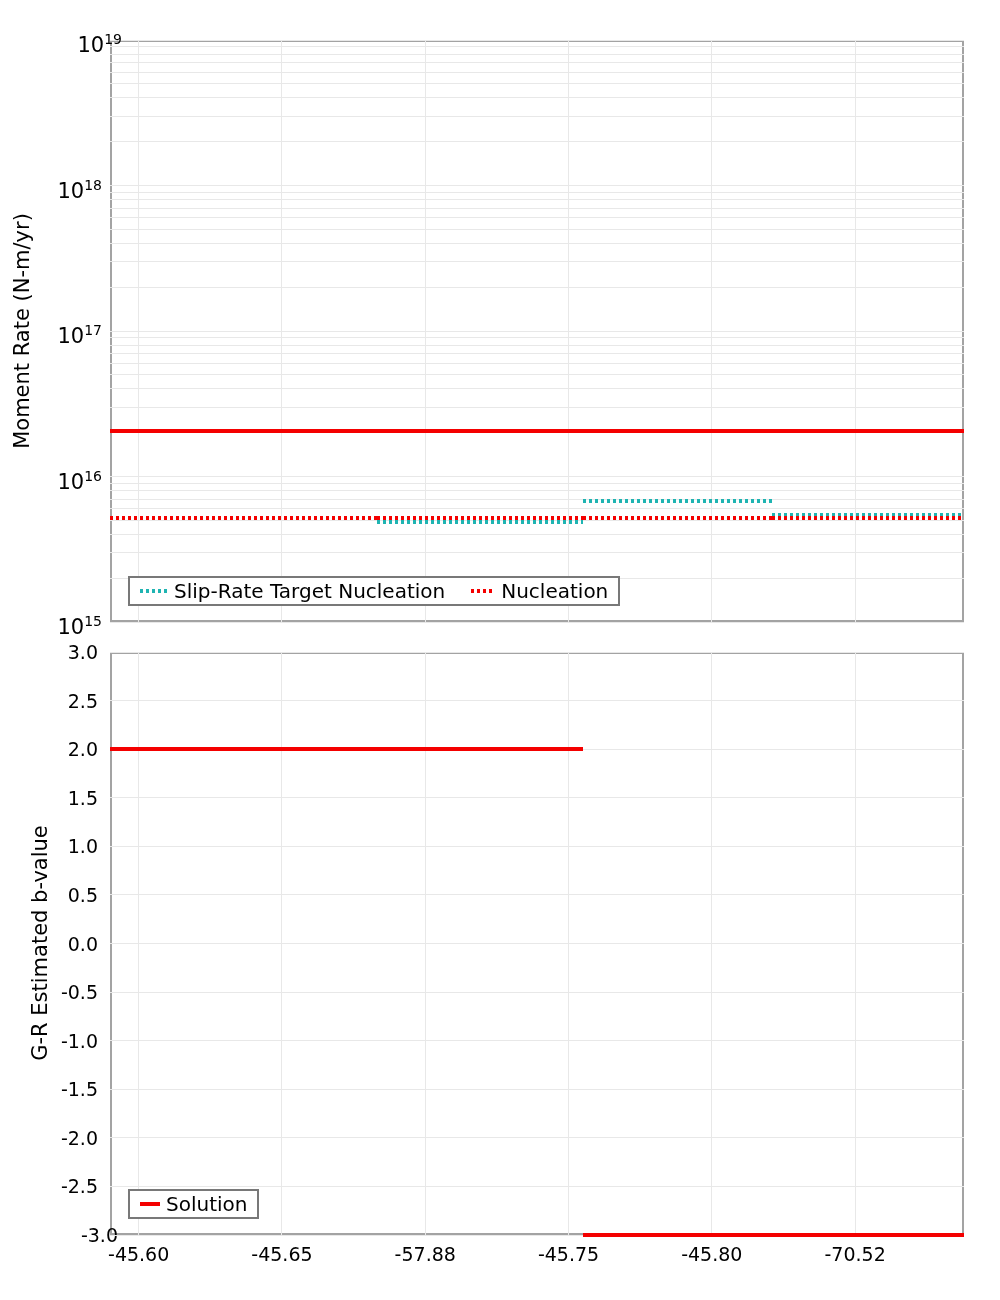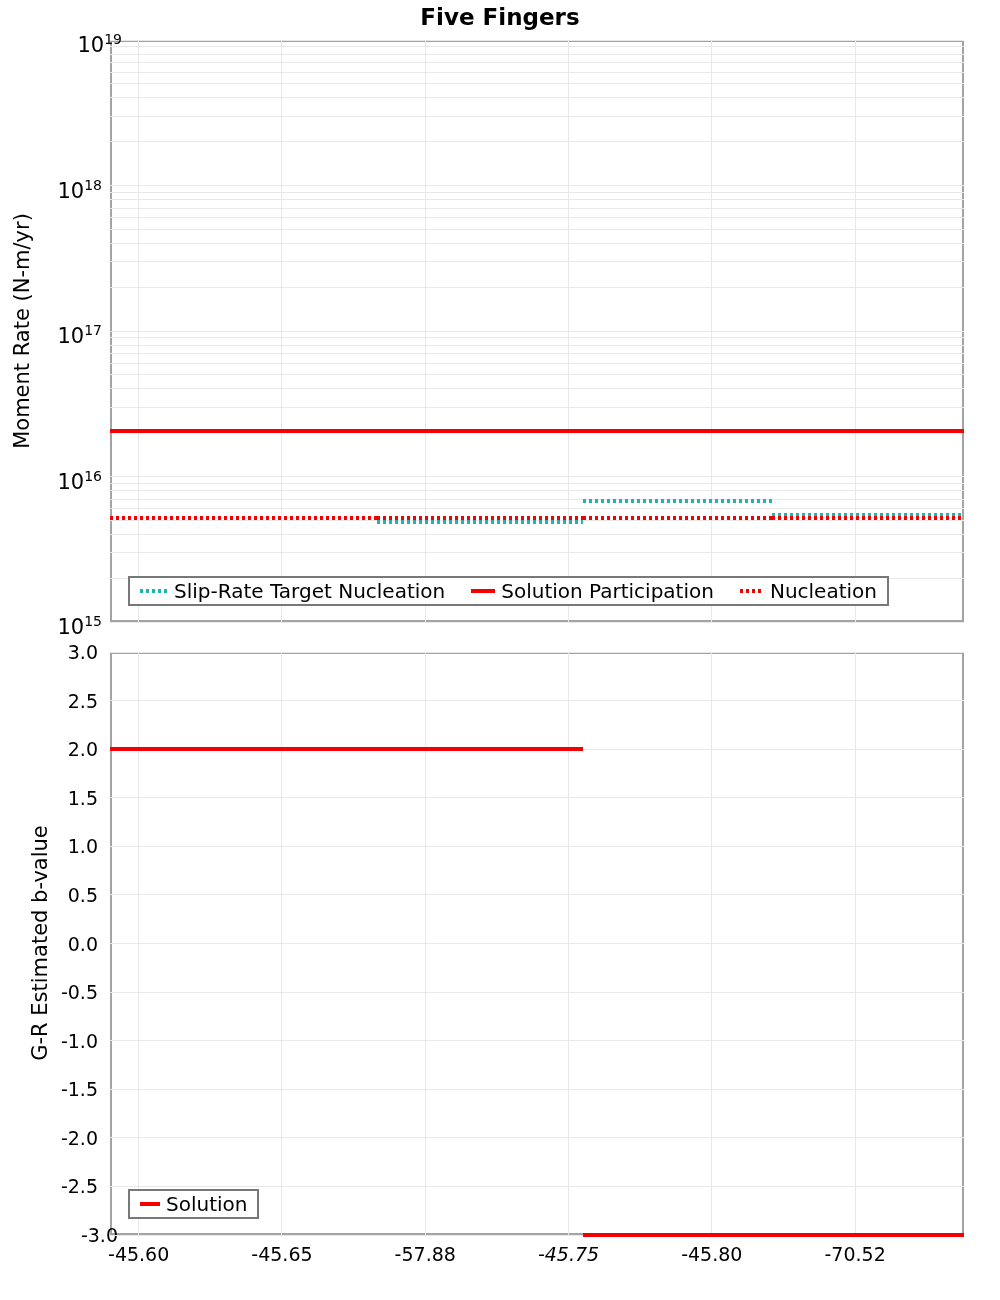--- a/index.html
+++ b/index.html
@@ -64,37 +64,32 @@
   .lsample{display:inline-block;height:4px;}
   .lsample.teal-dot{width:28px;background-image:repeating-linear-gradient(90deg,#1fb4b2 0px,#1fb4b2 3px,transparent 3px,transparent 6px);}
   .lsample.red-solid{width:24px;background:#f40000;}
   .lsample.red-dot{width:24px;background-image:repeating-linear-gradient(90deg,#f40000 0px,#f40000 3px,transparent 3px,transparent 6px);}
 </style>
 </head>
 <body>
 
 <div class="fig">
 
-  <div class="title">Five Fingers</div>
 
   <div class="panel" id="panel-top" style="left:110px;top:40px;width:854px;height:582px;"></div>
   <div class="panel" id="panel-bottom" style="left:110px;top:652px;width:854px;height:583px;"></div>
 
   <div class="axis-label-y" style="left:22px;top:331px;">Moment Rate (N-m/yr)</div>
   <div class="axis-label-y" style="left:40px;top:943px;">G-R Estimated b-value</div>
 
 
   <div class="legend" style="left:128px;top:576px;height:30px;">
     <span class="legend-item">
       <span class="lsample teal-dot"></span>
       <span>Slip-Rate Target Nucleation</span>
-    </span>
-    <span class="legend-item">
-      <span class="lsample red-solid"></span>
-      <span>Solution Participation</span>
     </span>
     <span class="legend-item">
       <span class="lsample red-dot"></span>
       <span>Nucleation</span>
     </span>
   </div>
 
   <div class="legend" style="left:128px;top:1189px;height:30px;">
     <span class="legend-item">
       <span class="lsample red-solid" style="width:20px;"></span>
@@ -194,16 +189,16 @@
     <div class="ytick-bot" style="top: 932.5px;">0.0</div>
     <div class="ytick-bot" style="top: 981.083px;">-0.5</div>
     <div class="ytick-bot" style="top: 1029.67px;">-1.0</div>
     <div class="ytick-bot" style="top: 1078.25px;">-1.5</div>
     <div class="ytick-bot" style="top: 1126.83px;">-2.0</div>
     <div class="ytick-bot" style="top: 1175.42px;">-2.5</div>
     <div class="ytick-bot" style="top: 1224px; margin-left: 20px;">-3.0</div>
     <div class="xtick" style="left: 93.6577px; top: 1243px;">-45.60</div>
     <div class="xtick" style="left: 236.946px; top: 1243px;">-45.65</div>
     <div class="xtick" style="left: 380.235px; top: 1243px;">-57.88</div>
-    <div class="xtick" style="left: 523.523px; top: 1243px; font-style: italic;">-45.75</div>
+    <div class="xtick" style="left: 523.523px; top: 1243px;">-45.75</div>
     <div class="xtick" style="left: 666.812px; top: 1243px;">-45.80</div>
     <div class="xtick" style="left: 810.101px; top: 1243px;">-70.52</div>
   </div>
 
 </body></html>

